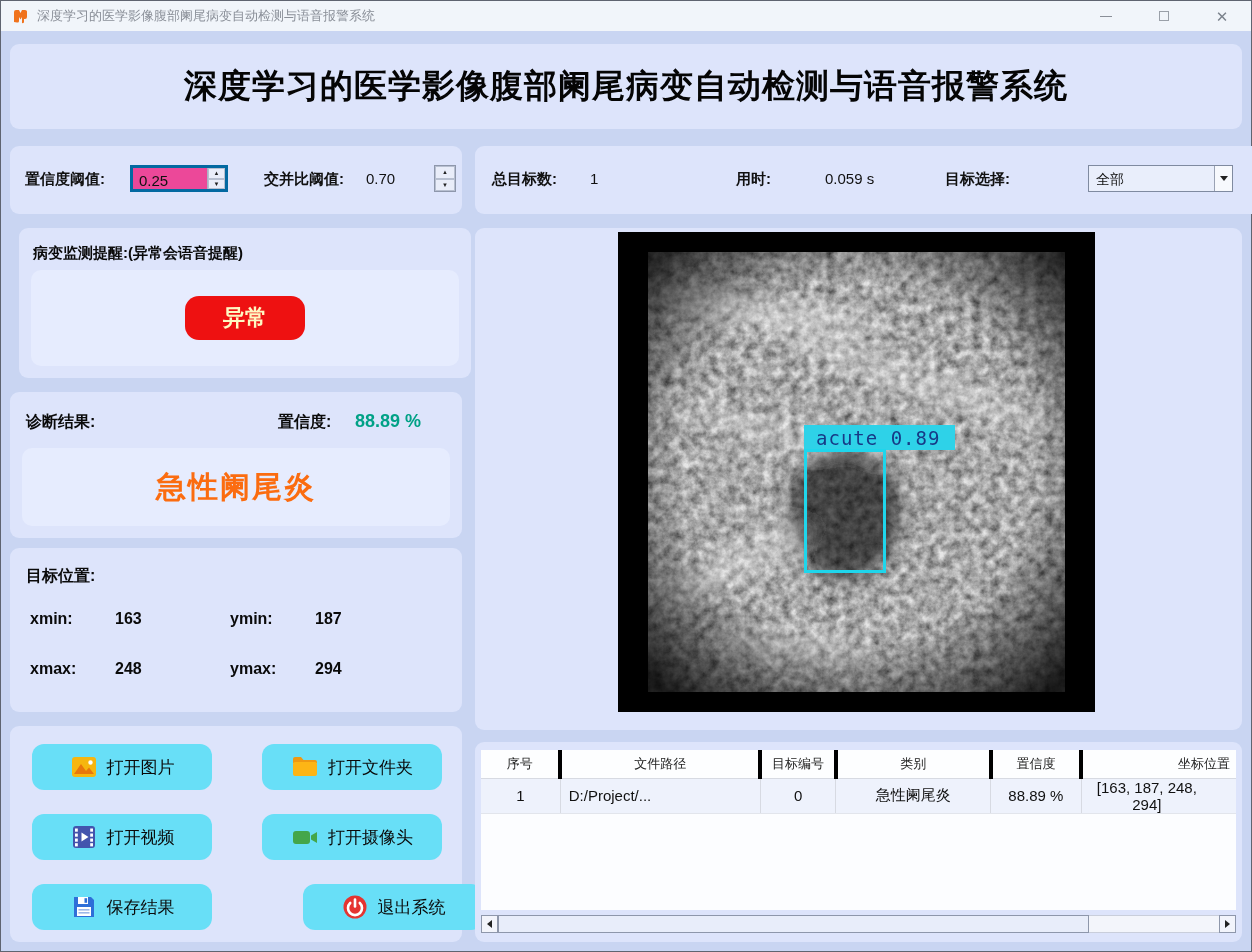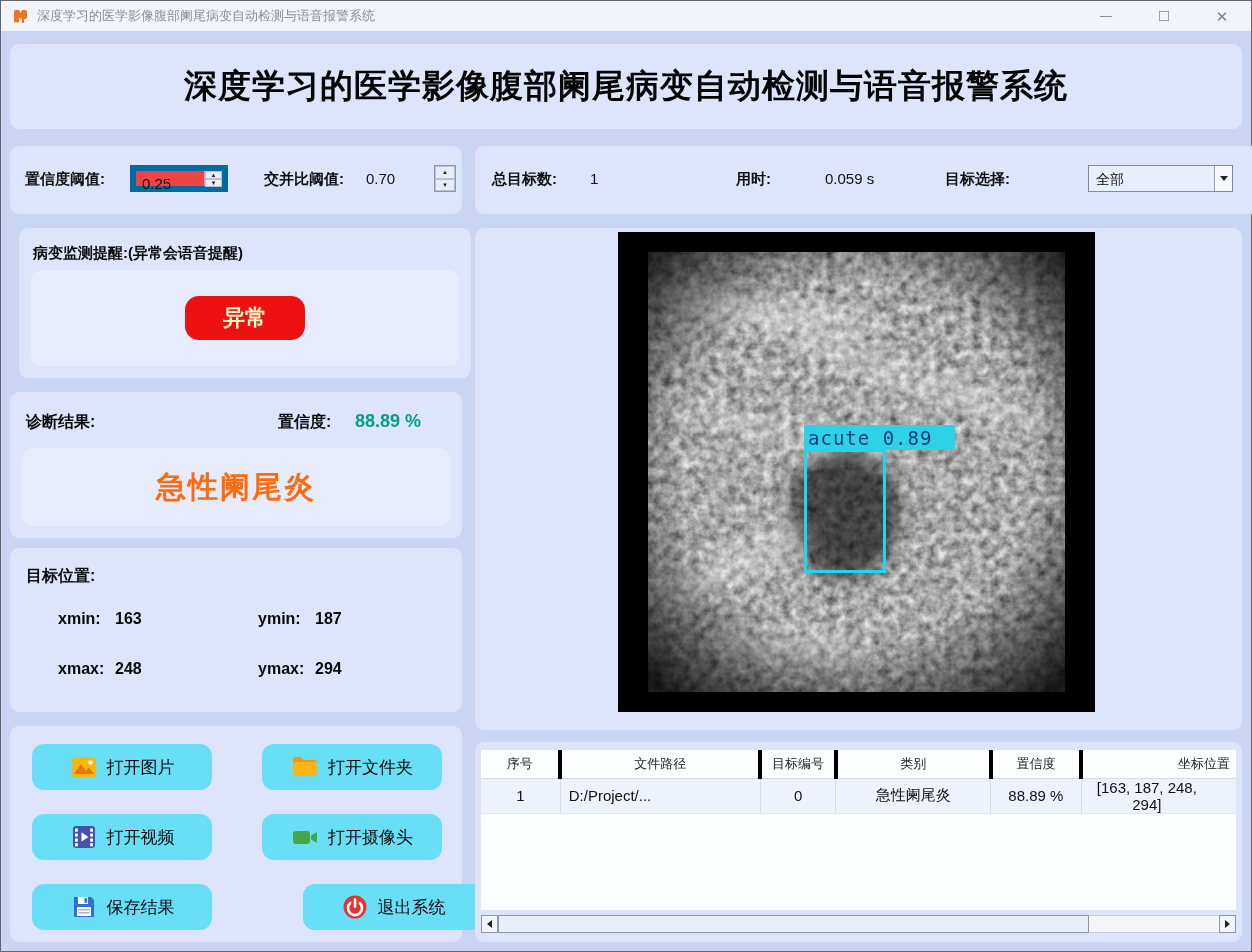--- a/index.html
+++ b/index.html
@@ -28,22 +28,22 @@
   .header-panel { left:10px; top:44px; width:1232px; height:85px;
                   display:flex; align-items:center; justify-content:center; }
   .header-title { font-size:33px; font-weight:bold; color:#050505; letter-spacing:1px; }
 
   
   .thresh-panel { left:10px; top:146px; width:452px; height:68px; }
   .stats-panel  { left:475px; top:146px; width:857px; height:68px; }
   .row-label { font-weight:bold; font-size:15px; color:#111; position:absolute; top:24px; }
   .row-value { font-size:15px; color:#111; position:absolute; top:24px; }
 
-  .spinbox { position:absolute; top:19px; height:27px; background:#ef4444;
-             border:6px solid #0369a1; display:flex; }
+  .spinbox { position:absolute; top:19px; height:27px; background:#ec4899;
+             border:3px solid #0369a1; display:flex; }
   .spin-val { flex:1; font-size:15px; color:#111; padding:4px 0 0 6px; }
   .spin-btns { width:18px; display:flex; flex-direction:column; border-left:1px solid #aab2c4; }
   .spin-btn { flex:1; background:#e9edf9; border:1px solid #b7bfd0; display:flex;
               align-items:center; justify-content:center; font-size:6px; color:#222; line-height:1; }
   .spin-solo { position:absolute; top:19px; width:22px; height:27px; display:flex;
                flex-direction:column; background:#eff3fd; border:1px solid #8e97ab; }
 
   .combo { position:absolute; top:19px; height:27px; background:#e9eefb;
            border:1px solid #7f8aa0; display:flex; }
   .combo-val { flex:1; font-size:14px; color:#111; padding:5px 16px 0 7px; }
@@ -65,37 +65,37 @@
   .diag-label { position:absolute; left:16px; top:20px; font-size:16px; font-weight:bold; color:#0a0a0a; }
   .conf-label { position:absolute; left:268px; top:20px; font-size:16px; font-weight:bold; color:#0a0a0a; }
   .conf-value { position:absolute; left:345px; top:19px; font-size:18px; font-weight:bold; color:#00a186; }
   .diag-inner { left:12px; top:56px; width:428px; height:78px; display:flex;
                 align-items:center; justify-content:center; }
   .diag-result { font-size:30px; font-weight:bold; color:#fb6c10; letter-spacing:2px; }
 
   
   .pos-panel { left:10px; top:548px; width:452px; height:164px; }
   .pos-title { position:absolute; left:16px; top:18px; font-size:16px; font-weight:bold; color:#0a0a0a; }
-  .pos-item-label { position:absolute; font-size:16px; font-weight:bold; color:#0a0a0a;margin-left:28px; }
+  .pos-item-label { position:absolute; font-size:16px; font-weight:bold; color:#0a0a0a; }
   .pos-item-value { position:absolute; font-size:16px; font-weight:bold; color:#0a0a0a; }
 
   
   .btns-panel { left:10px; top:726px; width:452px; height:216px; }
   .tool-btn { position:absolute; width:180px; height:46px; border-radius:12px; background:#68dff7;
               border:none; display:flex; align-items:center; justify-content:center; gap:9px;
               font-size:17px; color:#0a0a0a; font-family:inherit; cursor:pointer; }
   .tool-btn svg { flex:none; }
 
   
   .viewer-panel { left:475px; top:228px; width:767px; height:502px; }
   .us-image { position:absolute; left:143px; top:4px; width:477px; height:480px; background:#000; }
   .us-noise { position:absolute; left:0; top:0; }
   .det-label { position:absolute; left:186px; top:193px; width:151px; height:25px; background:#2ed2e8;
                font-family:"DejaVu Sans Mono","Liberation Mono",monospace; font-size:19px;
-               color:#173a86; display:flex; align-items:center; padding-left:4px; letter-spacing:1px; }
+               color:#173a86; display:flex; align-items:center; padding-left:12px; letter-spacing:1px; }
   .det-box { position:absolute; left:186px; top:217px; width:82px; height:124px;
              border:3px solid #1fd6ec; }
 
   
   .table-panel { left:475px; top:742px; width:767px; height:200px; }
   .table-wrap { position:absolute; left:6px; top:8px; width:755px; height:160px; background:#fcfdff; }
   table.results { width:100%; border-collapse:collapse; table-layout:fixed; }
   table.results th { font-weight:normal; font-size:13px; color:#222; height:28px;
                      border-right:4px solid #000000; border-bottom:1px solid #d7dae2; background:#fdfeff; }
   table.results td { font-size:15px; color:#111; height:35px; border-right:1px solid #d7dae2;

